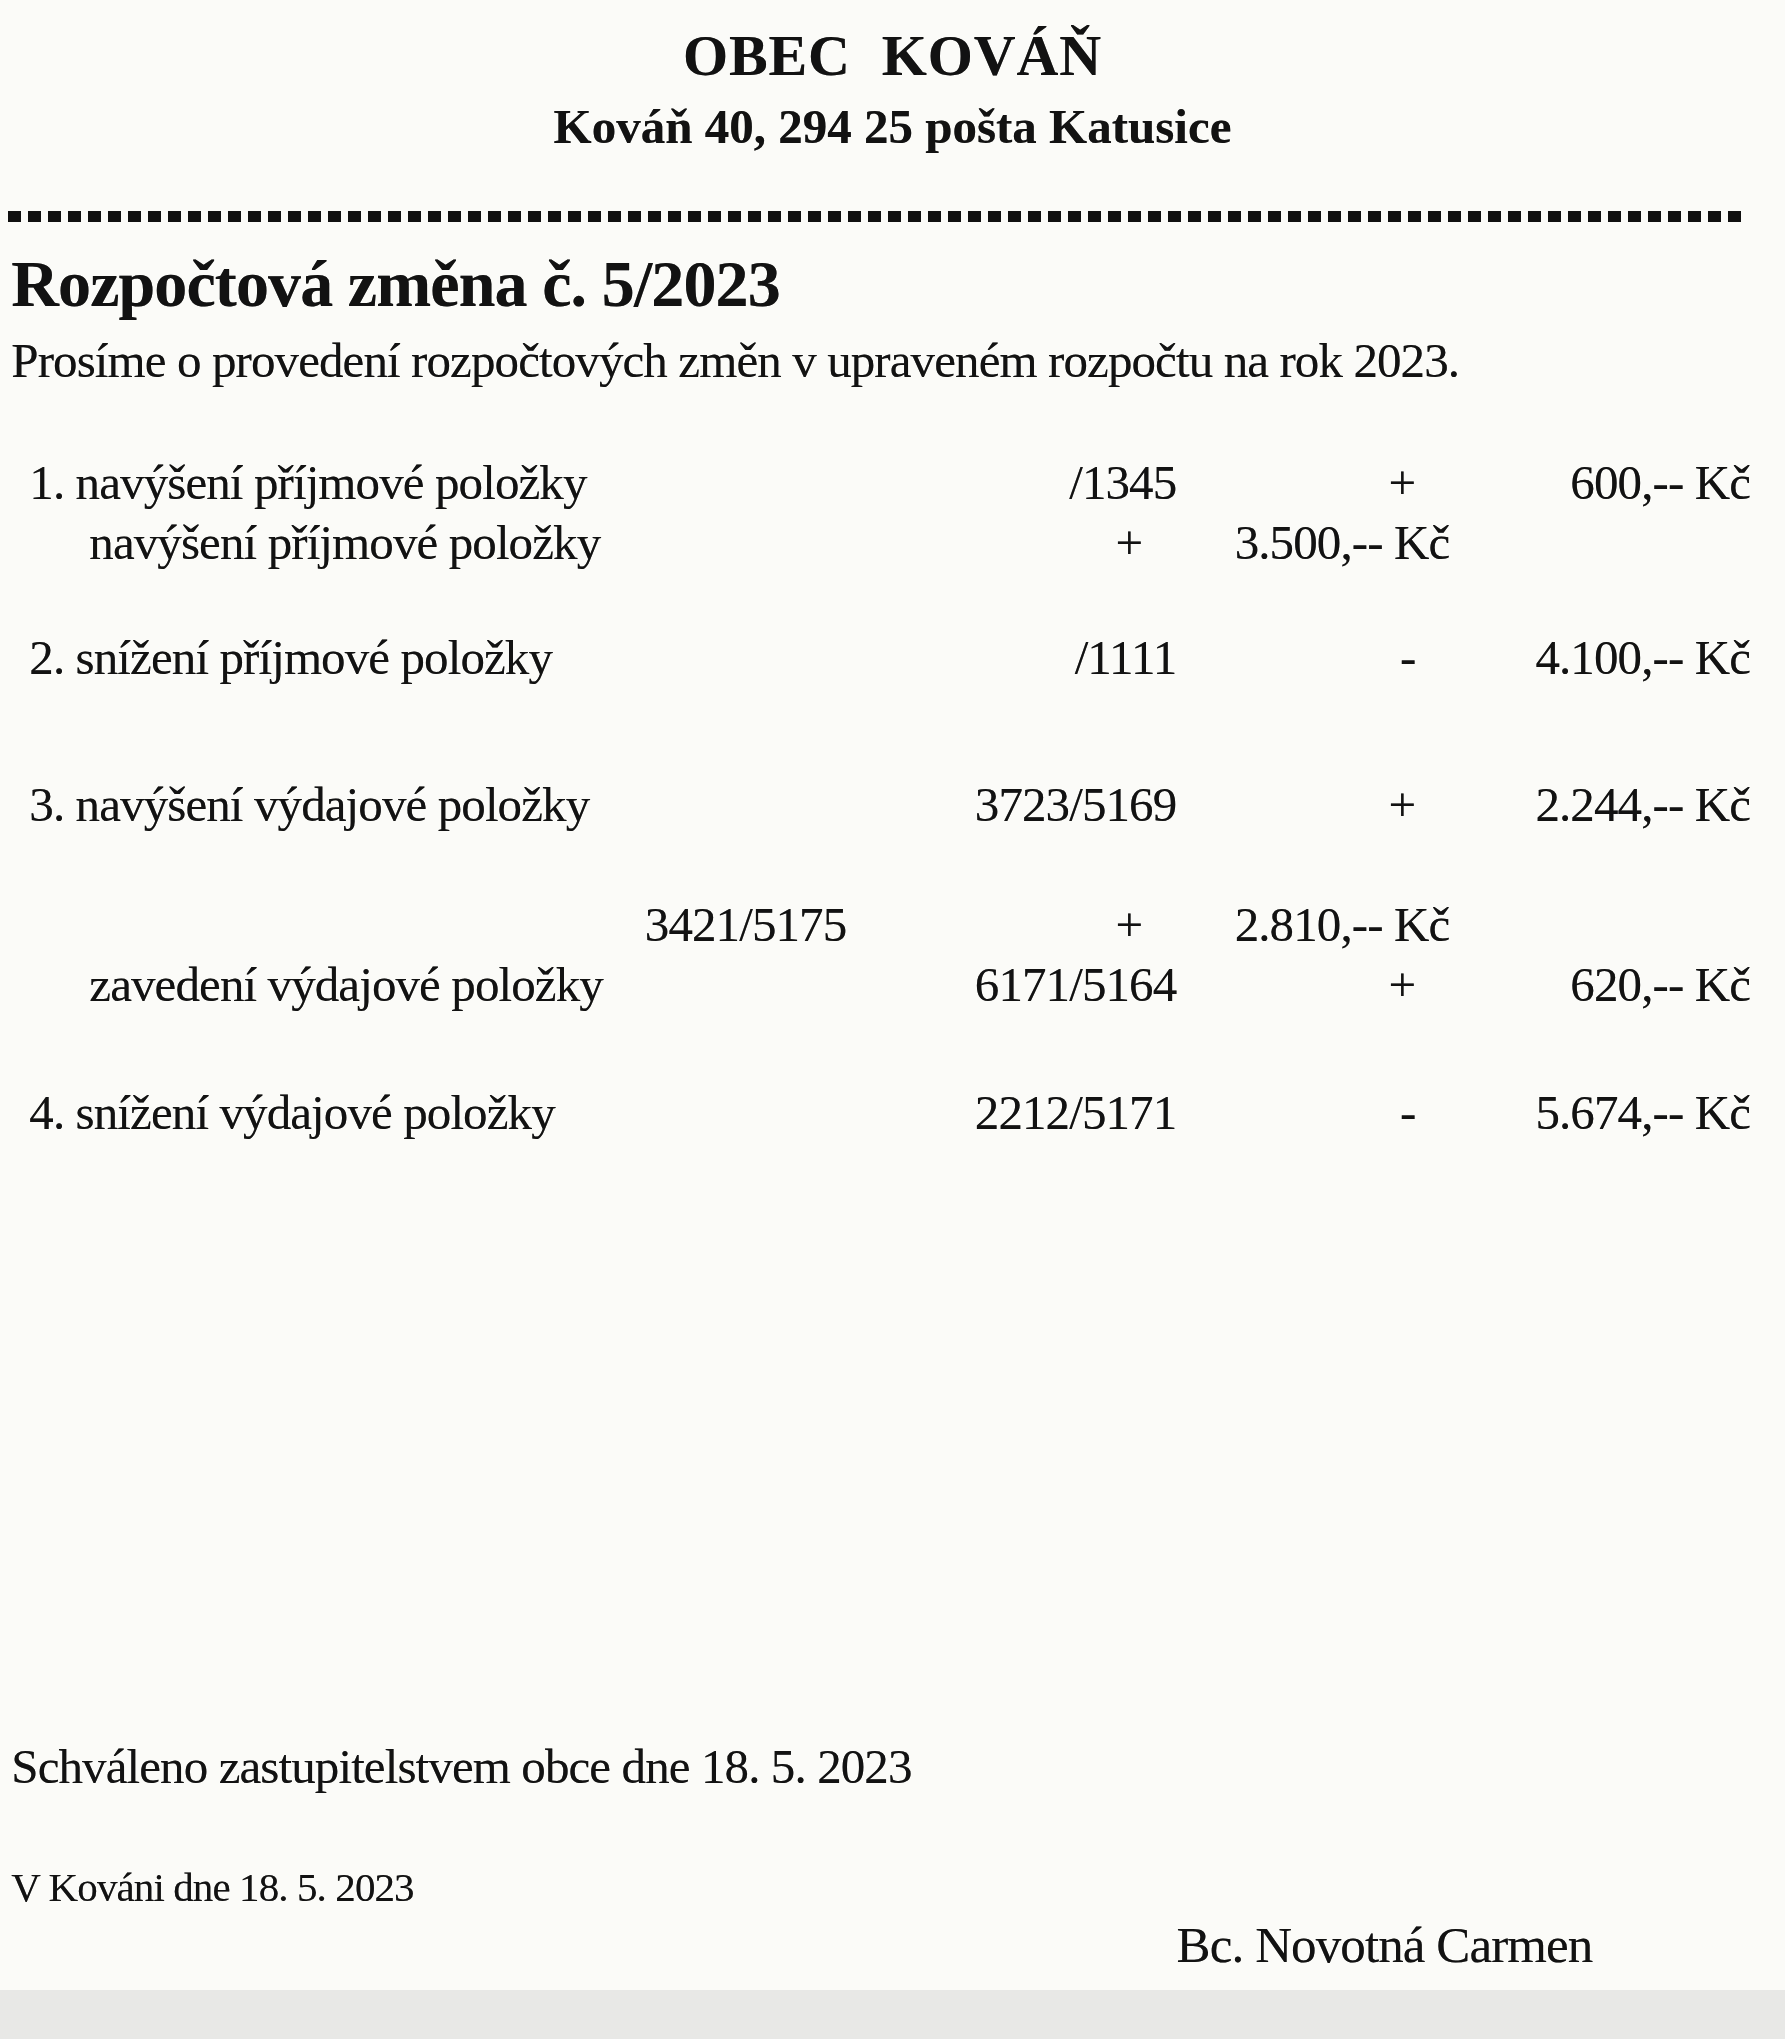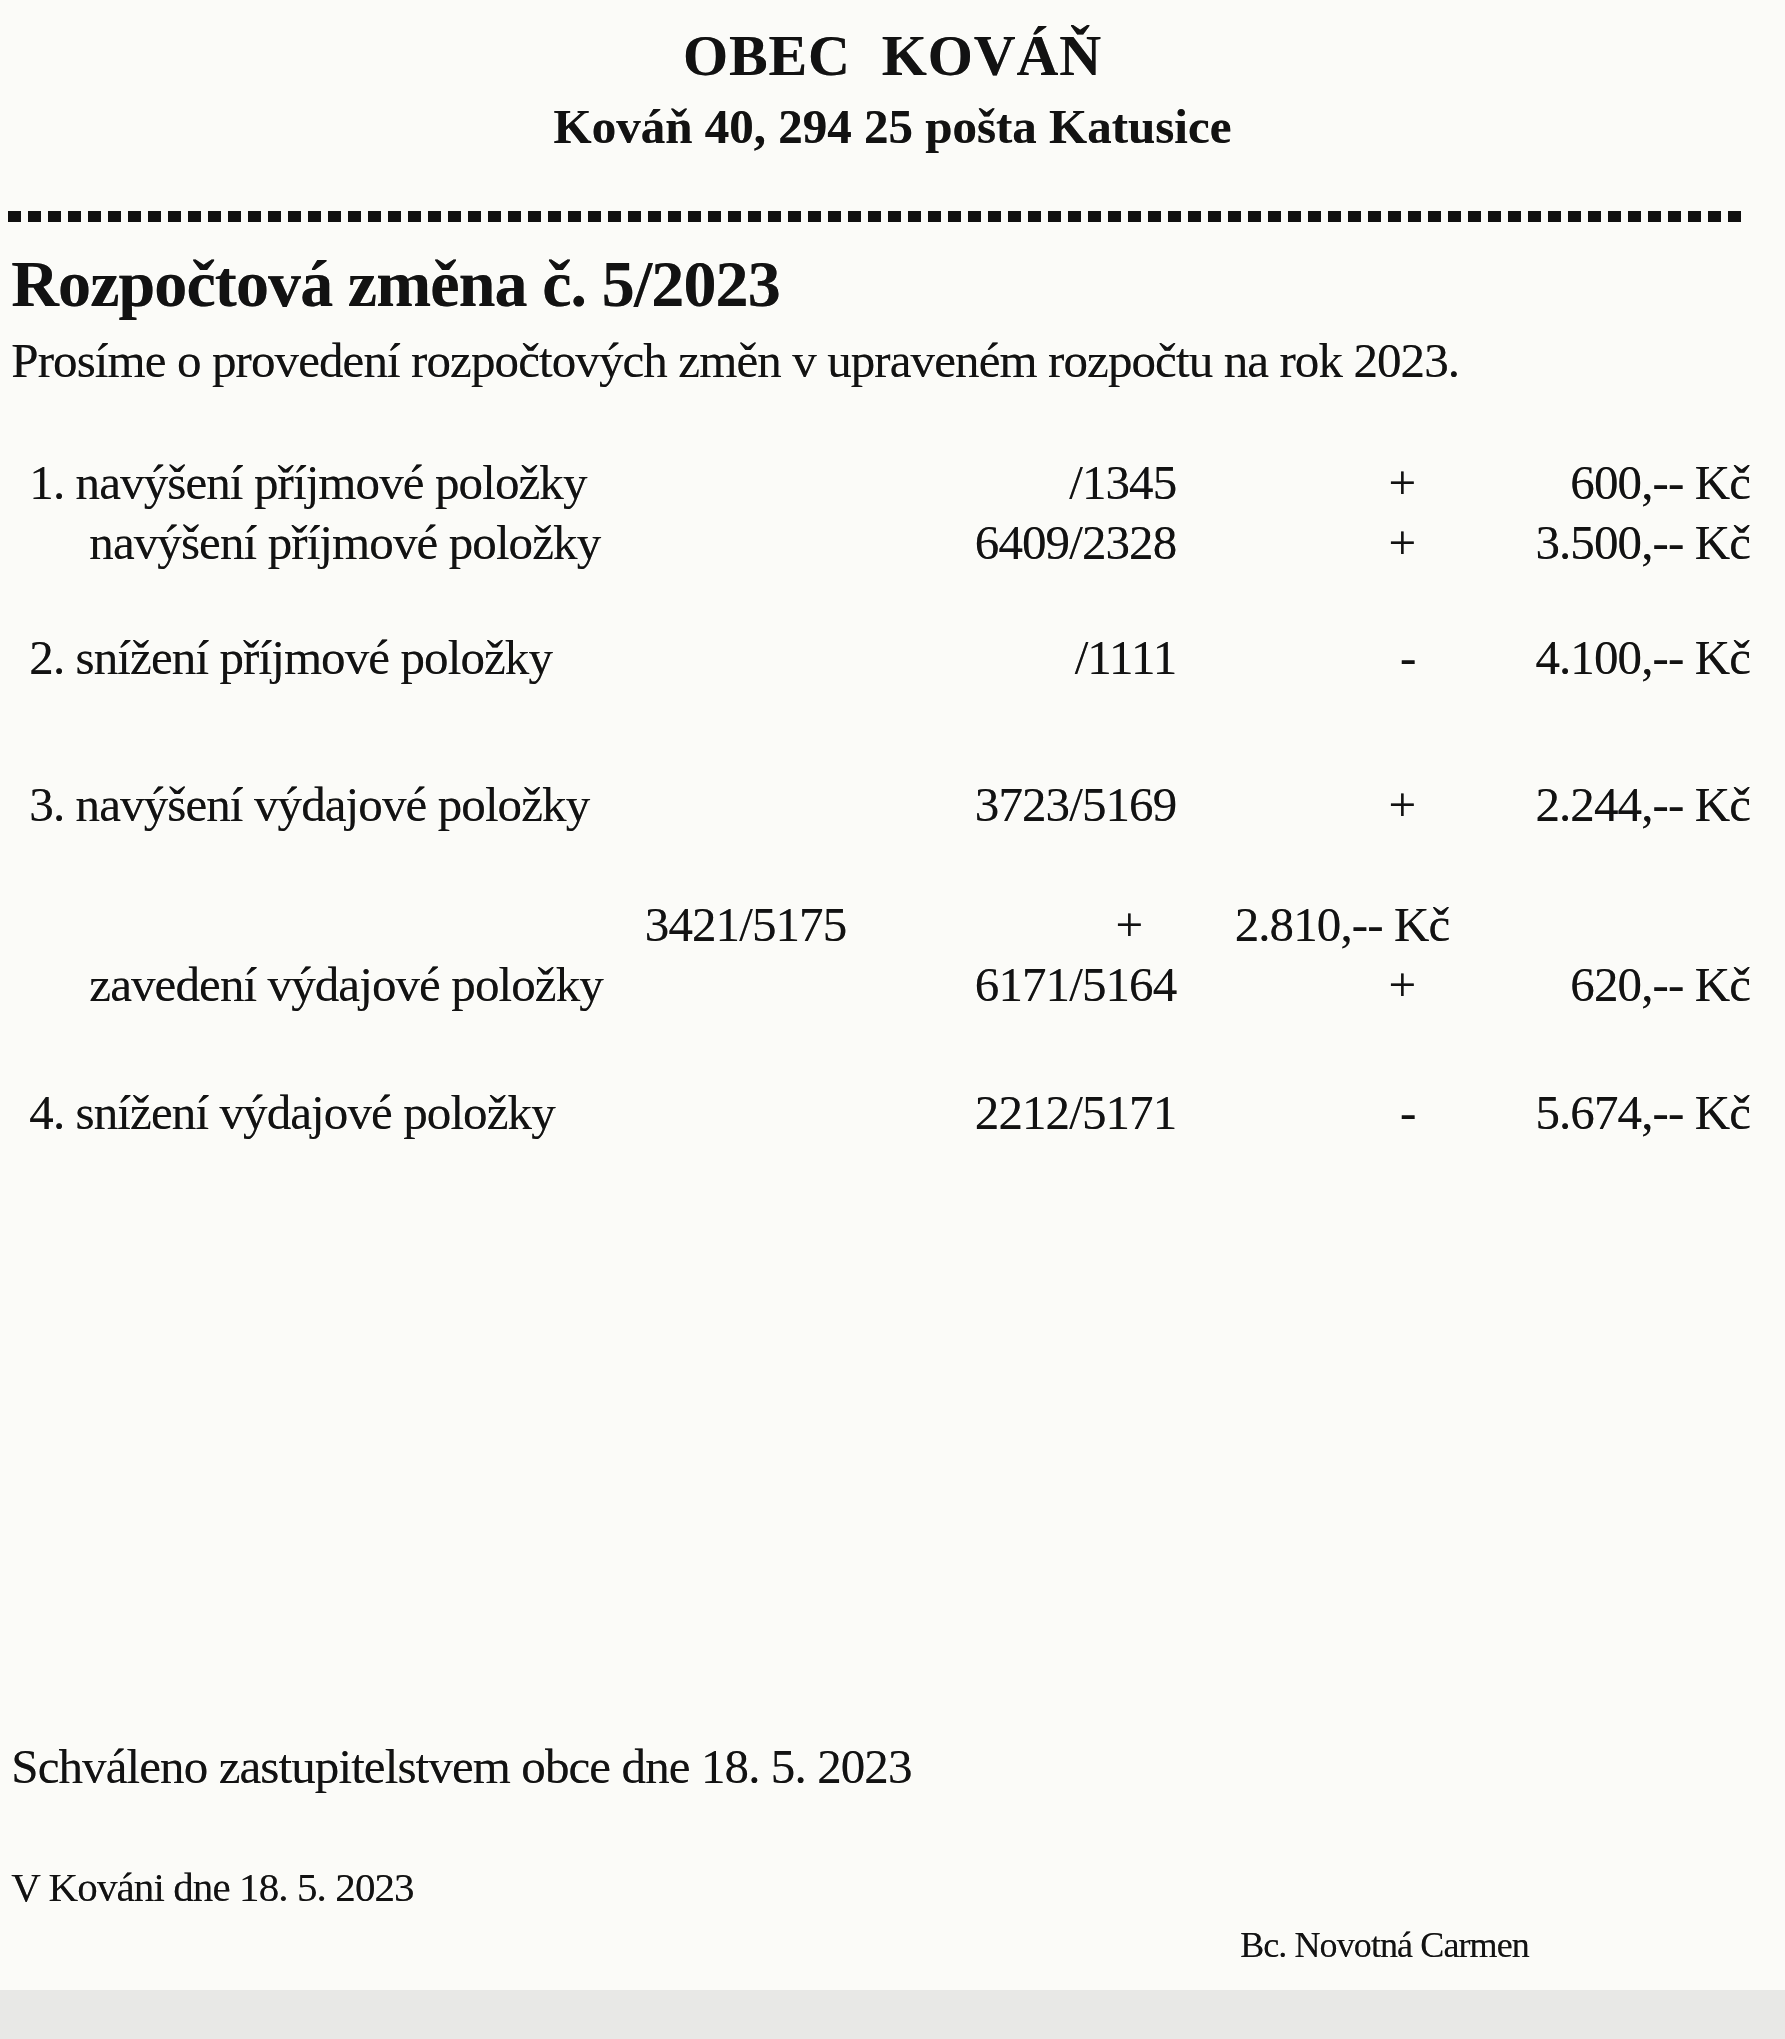--- a/index.html
+++ b/index.html
@@ -118,21 +118,21 @@
     margin: 0;
     font-size: 41px;
     letter-spacing: -0.9px;
   }
   .signature {
     position: absolute;
     top: 1915px;
     left: 1055px;
     width: 659px;
     text-align: center;
-    font-size: 36px;
+    font-size: 51px;
     letter-spacing: -0.9px;
     line-height: 60px;
   }
   .signature .sig-role { margin-top: 3.8px; }
 </style>
 </head>
 <body>
 
 <div class="page">
 
@@ -150,21 +150,20 @@
   <div class="items" id="items">
       <div class="group">
         <div class="row">
     <span class="label">1. navýšení příjmové položky</span>
     <span class="code">/1345</span>
     <span class="sign">+</span>
     <span class="amount">600,-- Kč</span>
   </div>
         <div class="row indent">
     <span class="label">navýšení příjmové položky</span>
-    <span class="code">6409/2328</span>
     <span class="sign">+</span>
     <span class="amount">3.500,-- Kč</span>
   </div>
       </div>
       <div class="group">
         <div class="row">
     <span class="label">2. snížení příjmové položky</span>
     <span class="code">/1111</span>
     <span class="sign">-</span>
     <span class="amount">4.100,-- Kč</span>

